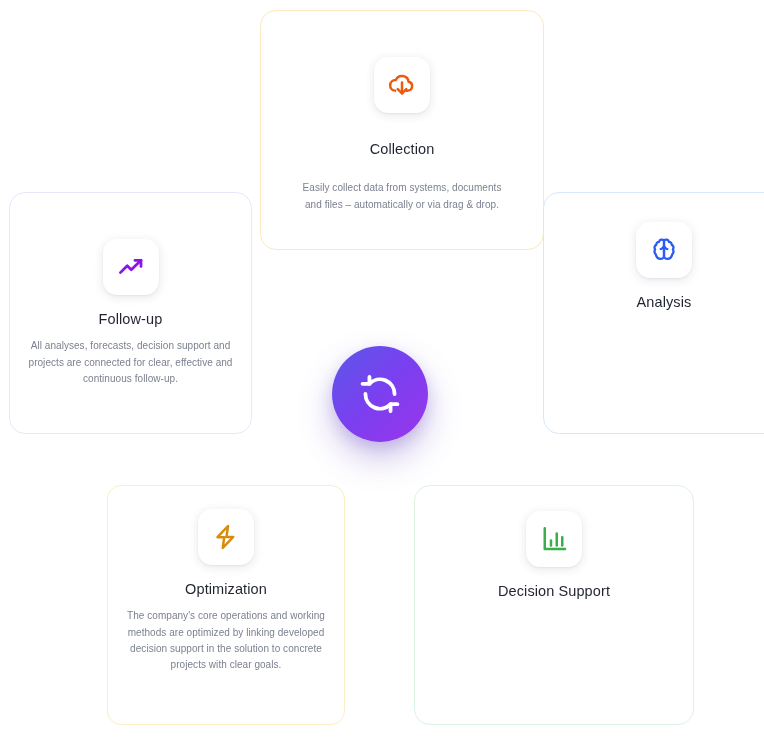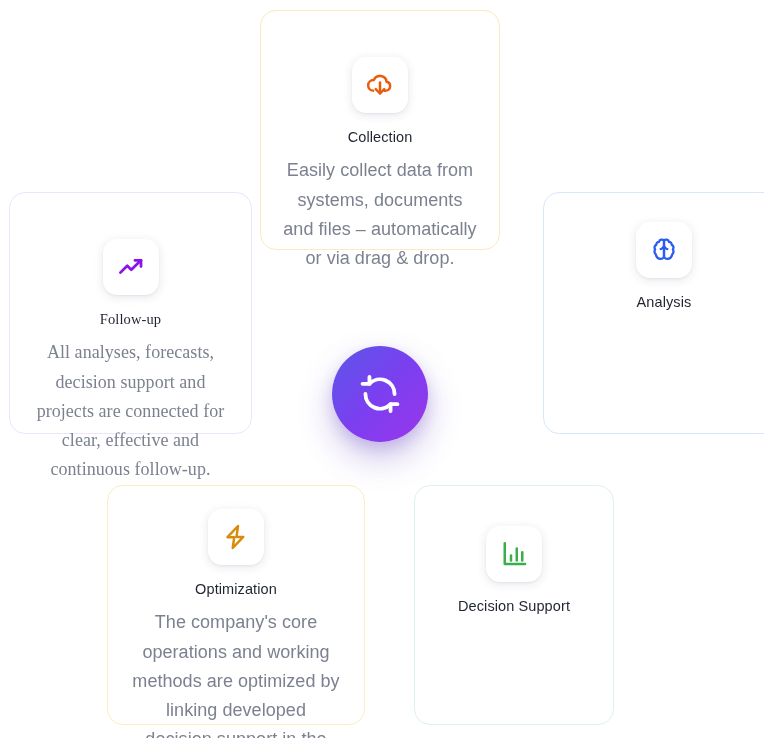--- a/index.html
+++ b/index.html
@@ -29,49 +29,50 @@
     border-radius: 16px;
     border: 1px solid #eceaf1;
     display: flex;
     flex-direction: column;
     align-items: center;
     text-align: center;
   }
 
   .card-collection {
     left: 260px; top: 10px;
-    width: 240px; height: 240px;
+    width: 284px; height: 240px;
     border-color: #fbe9c0;
     padding-top: 46px;
+    gap: 12px;
   }
   .card-followup {
     left: 9px; top: 192px;
     width: 243px; height: 242px;
     border-color: #ece5fb;
     padding-top: 46px;
-    font-family: Liberation Serif, serif;
   }
   .card-analysis {
     left: 511px; top: 192px;
     width: 242px; height: 242px;
     border-color: #d9e7fa;
     padding-top: 29px;
     margin-left: 32px;
   }
   .card-optimization {
     left: 107px; top: 485px;
-    width: 258px; height: 240px;
+    width: 238px; height: 240px;
     border-color: #fbeec4;
     padding-top: 23px;
+    border-radius: 14px;
   }
   .card-decision {
     left: 414px; top: 485px;
-    width: 200px; height: 240px;
+    width: 280px; height: 240px;
     border-color: #ddf4e3;
-    padding-top: 40px;
+    padding-top: 25px;
   }
 
   
   .icon-tile {
     width: 56px;
     height: 56px;
     border-radius: 14px;
     background: #ffffff;
     box-shadow: 0 2px 10px rgba(60, 50, 90, 0.13),
                 0 1px 2px rgba(60, 50, 90, 0.06);
@@ -86,21 +87,21 @@
   .card-title {
     margin-top: 16px;
     font-size: 14.5px;
     font-weight: 400;
     color: #1f2430;
     letter-spacing: 0.1px;
     line-height: 1.2;
   }
   .card-desc {
     margin-top: 10px;
-    font-size: 18px;
+    font-size: 10px;
     line-height: 1.62;
     color: #7c8190;
     width: 205px;
     letter-spacing: 0.05px;
   }
   .card-collection .card-desc { width: 200px; }
   .card-followup   .card-desc { width: 210px; }
   .card-analysis   .card-desc { width: 200px; }
   .card-optimization .card-desc { width: 208px; }
   .card-decision   .card-desc { width: 205px; }

